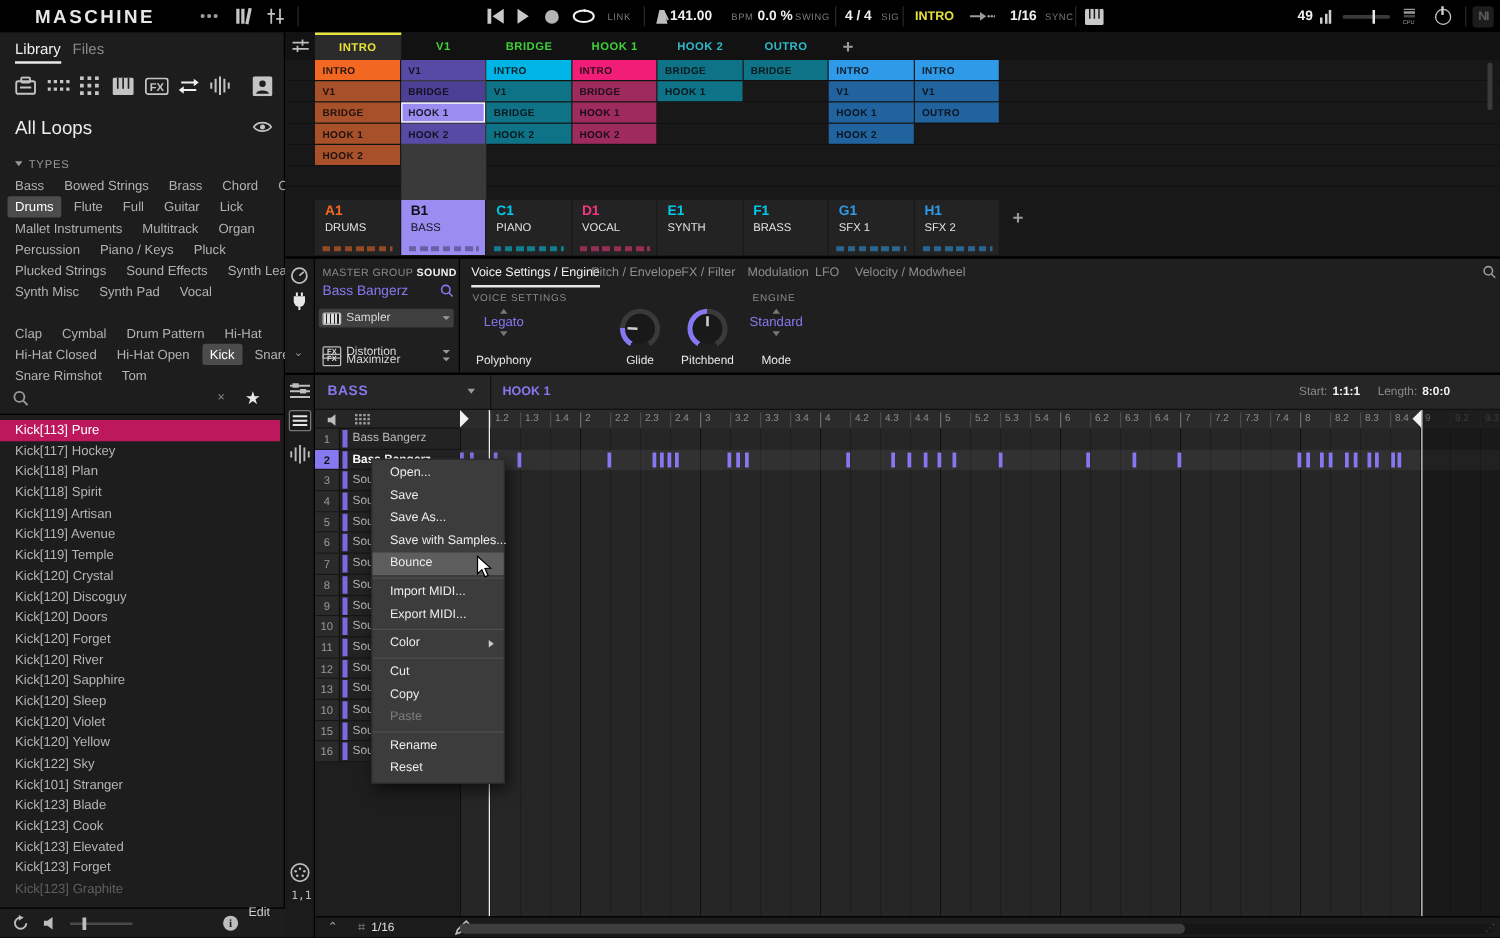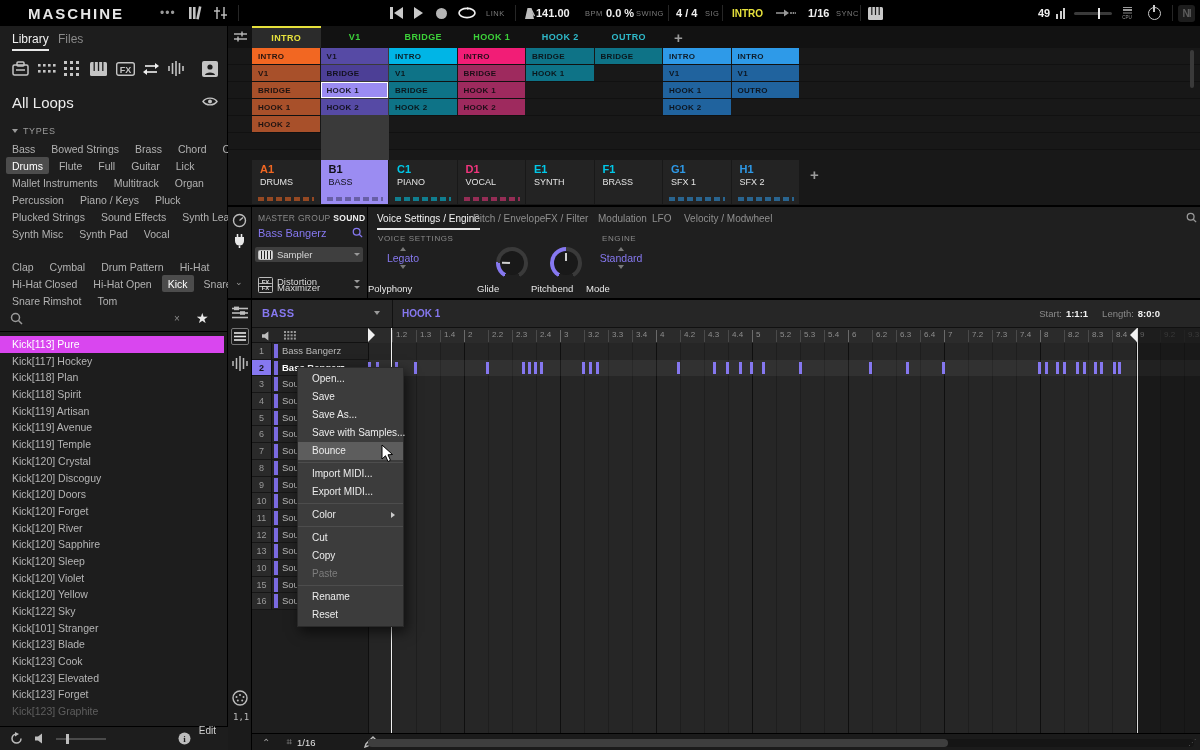--- a/index.html
+++ b/index.html
@@ -39,21 +39,21 @@
   .ic-row svg{display:block}
   .all-loops{position:absolute;left:12px;top:68px;font-size:15px;color:#ececec}
   .types-hdr{position:absolute;left:12px;top:100px;font-size:9px;color:#9a9a9a;letter-spacing:.6px;display:flex;align-items:center;gap:5px}
   .caret-d{width:0;height:0;border-top:4px solid #9a9a9a;border-left:3.5px solid transparent;border-right:3.5px solid transparent}
   .tagrow{position:absolute;left:6px;display:flex;gap:4px}
   .tag{padding:2.5px 6px;border-radius:2px;color:#b2b2b2;font-size:10.5px;white-space:nowrap}
   .tag.sel{background:#4c4c4c;color:#fff}
   .searchrow{position:absolute;left:0;top:282px;width:228px;height:24px}
   .reslist{position:absolute;left:0;top:310px;width:224px}
   .res{height:16.7px;line-height:16.7px;padding-left:12px;color:#b5b5b5;font-size:10.5px;white-space:nowrap;overflow:hidden}
-  .res.sel{background:#d946ef;color:#fff}
+  .res.sel{background:#be185d;color:#fff}
   .res.dim{color:#5f5f5f}
   .br-bottom{position:absolute;left:0;top:700px;width:228px;height:24px;background:#1d1d1d;border-top:1px solid #000;display:flex;align-items:center}
 
   
   .arranger{position:absolute;left:228px;top:26px;width:972px;height:179px;background:#181818}
   .scenetabs{position:absolute;left:0;top:0;width:972px;height:22px;background:#121212}
   .stab{position:absolute;top:0;height:22px;width:68.5px;display:flex;align-items:center;justify-content:center;font-size:9px;font-weight:bold;letter-spacing:.4px}
   .stab.on{background:#2b2b2b;border-top:2px solid #e6e13c}
   .sgrid{position:absolute;left:0;top:22px;width:972px;height:112px;background:#181818;
     background-image:repeating-linear-gradient(to bottom,transparent 0 16px,#111 16px 17px)}
@@ -83,21 +83,21 @@
   .plug .pic.keys{background:linear-gradient(to right,#ddd 0 2px,#222 2px 3px,#ddd 3px 5px,#222 5px 6px,#ddd 6px 8px,#222 8px 9px,#ddd 9px 11px,#222 11px 12px,#ddd 12px 15px)}
   .plug .dd{margin-left:auto;margin-right:3px;width:0;height:0;border-top:3.5px solid #9a9a9a;border-left:3px solid transparent;border-right:3px solid transparent}
   .ppanel{position:absolute;left:140px;top:0;width:832px;height:110px}
   .ptab{position:absolute;top:6px;font-size:10px;color:#8f8f8f;white-space:nowrap}
   .ptab.on{color:#f2f2f2;border-bottom:2px solid #e8e8e8;padding-bottom:4px}
   .seclab{position:absolute;font-size:8px;color:#8a8a8a;letter-spacing:.6px}
   .sel-param{position:absolute;width:70px;text-align:center}
   .sel-param .tri-u{margin:0 auto;width:0;height:0;border-bottom:4px solid #777;border-left:3.5px solid transparent;border-right:3.5px solid transparent}
   .sel-param .tri-dn{margin:1px auto;width:0;height:0;border-top:4px solid #777;border-left:3.5px solid transparent;border-right:3.5px solid transparent}
   .sel-param .val{color:#8678f0;font-size:10.5px;margin:1px 0}
-  .pl-lab{position:absolute;color:#e8e8e8;font-size:9.5px;width:70px}
+  .pl-lab{position:absolute;color:#e8e8e8;font-size:9.5px;text-align:center;width:70px}
   .knob{position:absolute;width:32px;height:32px;border-radius:50%}
   .knob .inner{position:absolute;left:4px;top:4px;width:24px;height:24px;border-radius:50%;background:#191919}
   .knob .ptr{position:absolute;left:15px;top:6px;width:2px;height:8px;background:#cfcfcf;transform-origin:1px 10px}
 
   
   .editor{position:absolute;left:228px;top:300px;width:972px;height:450px;background:#1e1e1e}
   .ed-ic{position:absolute;left:0;top:0;width:24px;height:450px;background:#1b1b1b;border-right:1px solid #000}
   .ed-head{position:absolute;left:24px;top:0;width:948px;height:28px;background:#262626;border-bottom:1px solid #111}
   .ed-group{position:absolute;left:10px;top:7px;color:#8678f0;font-weight:bold;font-size:11px;letter-spacing:.5px}
   .ed-pat{position:absolute;left:150px;top:8px;color:#8678f0;font-weight:bold;font-size:10px}

